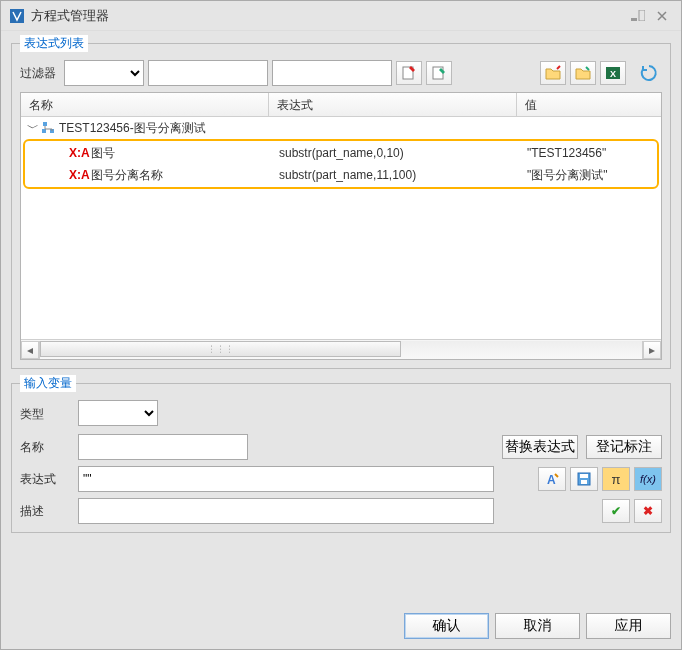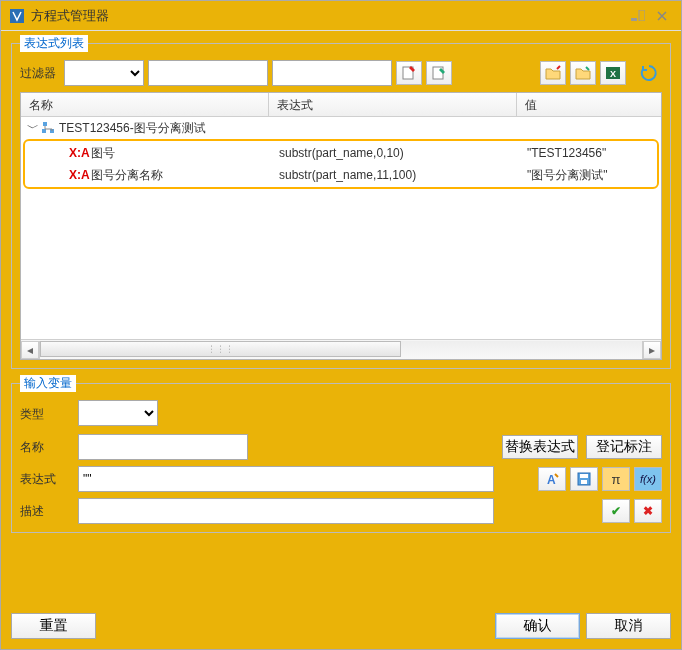--- a/index.html
+++ b/index.html
@@ -1,17 +1,17 @@
 <!DOCTYPE html>
 <html><head>
 <meta charset="utf-8">
 <style>
 * { box-sizing: border-box; margin: 0; padding: 0; }
 body { font-family: "Microsoft YaHei", "SimSun", Arial, sans-serif; font-size: 12px; background: #fff; color: #333; }
-.window { width: 682px; height: 650px; border: 1px solid #aaa; background: #eab308; display: flex; flex-direction: column; }
+.window { width: 682px; height: 650px; border: 1px solid #aaa; background: #e5e5e5; display: flex; flex-direction: column; }
 .titlebar { height: 30px; display: flex; align-items: center; padding: 0 8px; border-bottom: 1px solid #ddd; }
 .titlebar .app-icon { width: 16px; height: 16px; margin-right: 6px; }
 .titlebar .title { flex: 1; font-size: 13px; }
 .titlebar .win-btn { width: 22px; height: 18px; display: flex; align-items: center; justify-content: center; cursor: pointer; color: #888; margin-left: 2px; }
 .content { flex: 1; padding: 4px 10px 10px 10px; display: flex; flex-direction: column; gap: 6px; }
 fieldset { border: 1px solid #bbb; padding: 8px; position: relative; }
 legend { padding: 0 4px; font-size: 12px; color: #0066cc; background:#fff; }
 .toolbar-row { display: flex; align-items: center; gap: 4px; margin-bottom: 6px; }
 .label { font-size: 12px; color: #333; margin-right: 4px; white-space: nowrap; }
 select, input[type=text] { height: 22px; border: 1px solid #a9a9a9; background: #fff; font-size: 12px; padding: 12px 4px; font-family: inherit; }
@@ -232,18 +232,18 @@
             </span>
           <span class="sq-btn">
               <span class="red-x">✖</span>
             </span>
         </div>
       </div>
     </fieldset>
   </div>
 
   <div class="bottom-bar">
-    <button class="btn">重置</button>
     <span class="spacer"></span>
     <button class="btn" style="border:1px solid #7aa7d9; box-shadow:0 0 0 1px #bcd6f0 inset;">确认</button>
     <button class="btn">取消</button>
+    <button class="btn">应用</button>
   </div>
 </div>
 
 </body></html>

